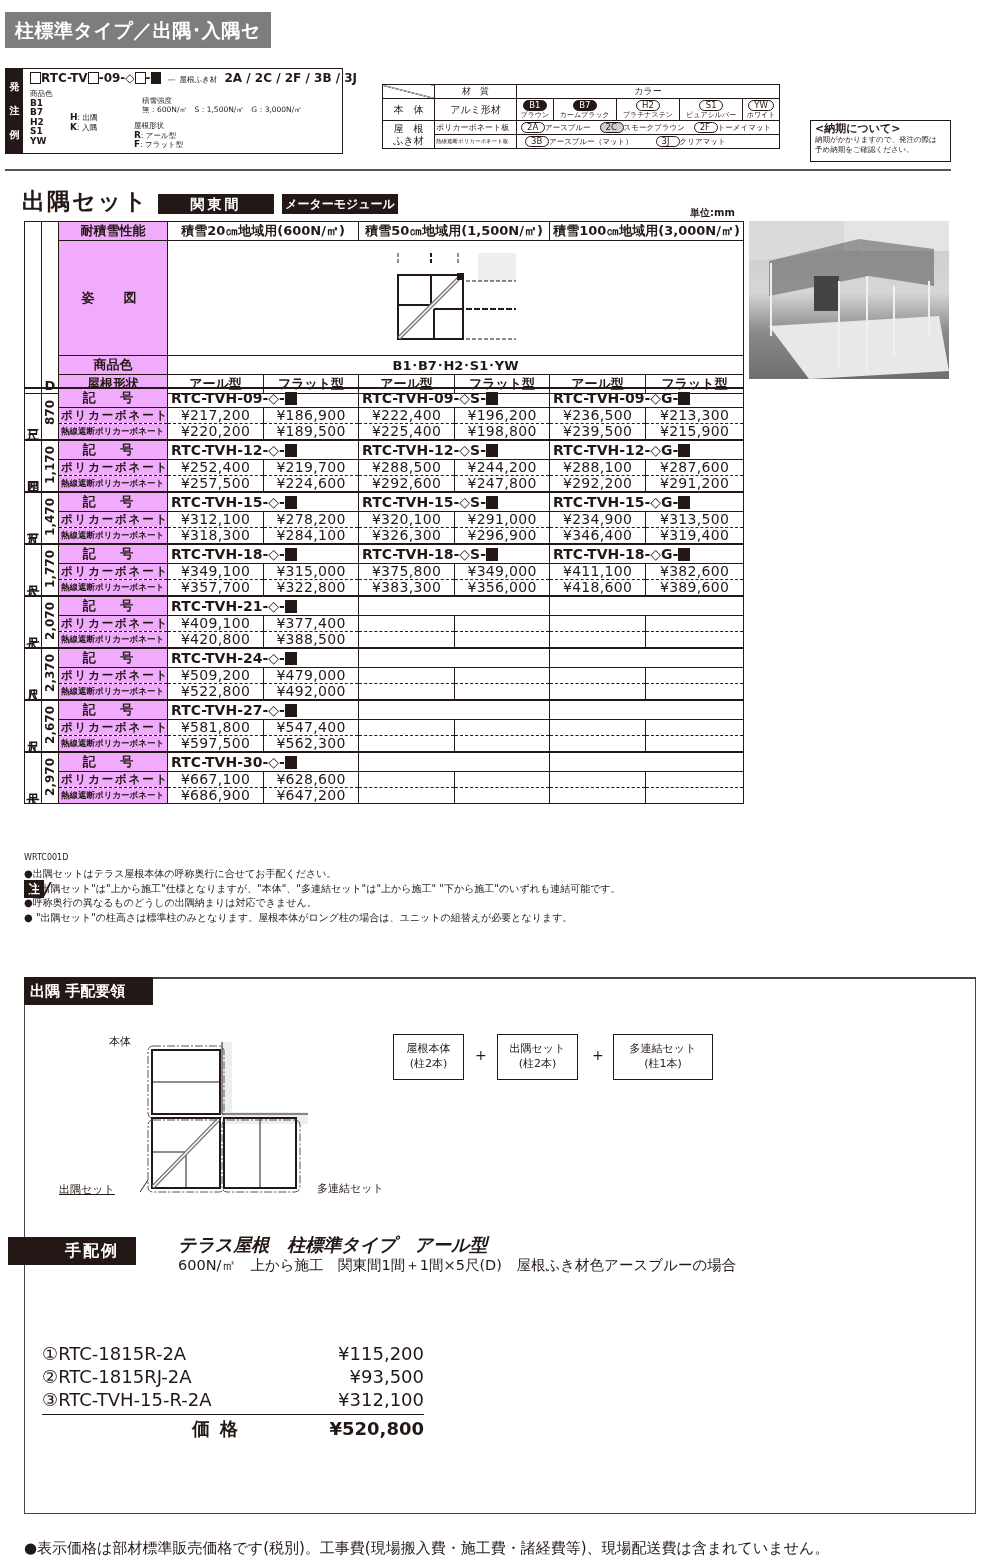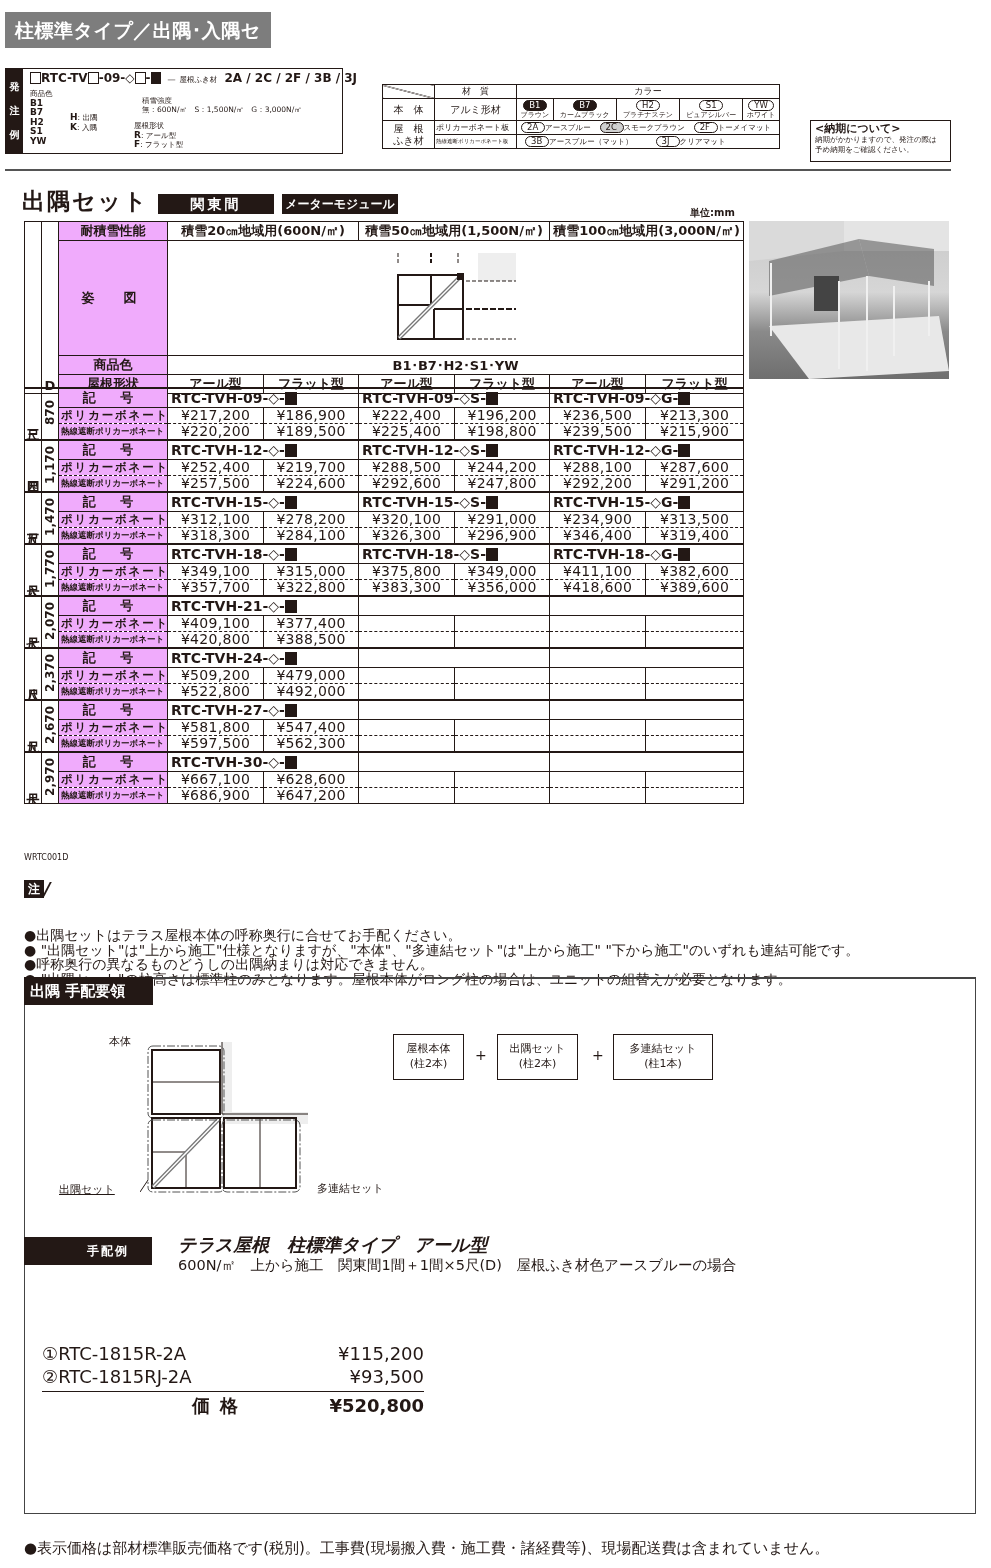--- a/index.html
+++ b/index.html
@@ -61,30 +61,30 @@
   .vert { writing-mode: vertical-rl; font-weight: bold; font-size: 13px; line-height: 13px; }
   .vert-num { writing-mode: vertical-rl; transform: rotate(180deg); font-weight: bold; font-size: 12px; }
   .black-sq { display: inline-block; width: 12px; height: 13px; background: #231815; vertical-align: -2px; }
   .dia { font-weight: normal; }
 
   .wrtc { left: 24px; top: 853px; font-size: 8px; }
 
   
   .note-badge { left: 24px; top: 880px; width: 20px; height: 18px; font-size: 12px; line-height: 18px; }
   .note-slash { left: 44px; top: 878px; font-size: 18px; font-weight: bold; font-style: italic; }
-  .notes { left: 24px; top: 928px; font-size: 14px; line-height: 14.5px; }
+  .notes { left: 24px; top: 867px; font-size: 10px; line-height: 14.5px; }
 
   
   .arr-box { left: 24px; top: 977px; width: 952px; height: 537px; border: 1px solid #444; border-top: 2px solid #444; }
   .arr-title { left: 24px; top: 977px; width: 129px; height: 28px; font-size: 15px; line-height: 28px; text-align: left; padding-left: 6px; }
   .flow-box { border: 1px solid #231815; font-size: 11px; text-align: center; line-height: 15px; padding-top: 6px; }
   .plus { font-size: 14px; }
   .diag-lbl { font-size: 11px; }
 
-  .ex-badge { left: 24px; top: 1237px; width: 128px; height: 28px; font-size: 12px; line-height: 28px; letter-spacing: 2px; padding-left: 40px; }
+  .ex-badge { left: 8px; top: 1237px; width: 128px; height: 28px; font-size: 16px; line-height: 28px; letter-spacing: 2px; padding-left: 40px; }
   .ex-title { left: 178px; top: 1233px; font-size: 18px; font-weight: bold; white-space: pre; font-style: italic; }
   .ex-sub { left: 178px; top: 1256px; font-size: 14.5px; white-space: pre; }
 
   .items { left: 42px; top: 1342px; width: 382px; font-size: 18px; }
   .items .row { display: flex; justify-content: space-between; line-height: 23px; }
   .items .total { border-top: 1px solid #231815; margin-top: 3px; padding-top: 2px; font-weight: bold; }
   .items .total .lbl { padding-left: 150px; letter-spacing: 10px; }
 
   .footer { left: 24px; top: 1539px; font-size: 15px; }
 </style>
@@ -532,19 +532,23 @@
 
 <div class="abs items">
   <div class="row">
       <span>①RTC-1815R-2A</span>
       <span>¥115,200</span>
     </div>
   <div class="row">
       <span>②RTC-1815RJ-2A</span>
       <span>¥93,500</span>
     </div>
+  <div class="row">
+      <span>③RTC-TVH-15-R-2A</span>
+      <span>¥312,100</span>
+    </div>
   <div class="row total">
       <span class="lbl">価格</span>
       <span>¥520,800</span>
     </div>
 </div>
 
 <div class="abs footer">●表示価格は部材標準販売価格です(税別)。工事費(現場搬入費・施工費・諸経費等)、現場配送費は含まれていません。</div>
 
 </body></html>

